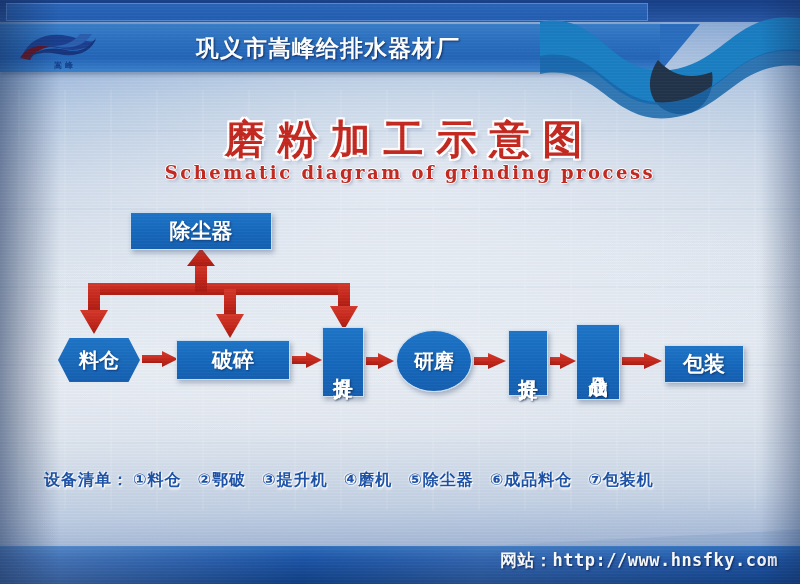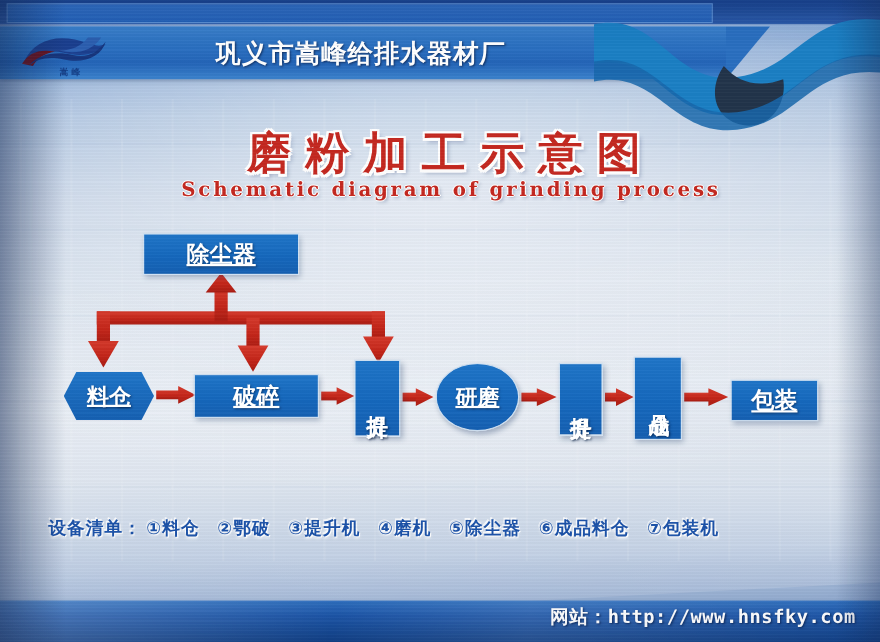--- a/index.html
+++ b/index.html
@@ -68,21 +68,21 @@
     text-align:center;line-height:1.05;
     border:1px solid #cfe0f2;
     box-shadow:2px 3px 5px rgba(20,45,90,.30);
     text-shadow:1px 1px 2px rgba(5,25,60,.55);}
   .node.hex{border:none;background:none;box-shadow:none;}
   .hex-shape{position:absolute;inset:0;
     background:linear-gradient(180deg,#1f75c8,#1560b2);
     clip-path:polygon(14% 0,86% 0,100% 50%,86% 100%,14% 100%,0 50%);
     box-shadow:2px 3px 5px rgba(20,45,90,.30);}
   .node.circle{border-radius:50%;}
-  .node span{position:relative;z-index:2;text-decoration:underline;}
+  .node span{position:relative;z-index:2;}
 
   
   .equip{position:absolute;left:44px;top:467px;width:720px;height:26px;
     display:flex;align-items:center;gap:0px;
     font-size:16px;font-weight:bold;color:#1c52a8;letter-spacing:1px;
     text-shadow:1px 1px 0 rgba(255,255,255,.95),-1px -1px 0 rgba(255,255,255,.8),0 2px 3px rgba(255,255,255,.9);}
   .equip .lbl{margin-right:4px;}
   .equip .item{margin-right:16px;white-space:nowrap;}
 
   

